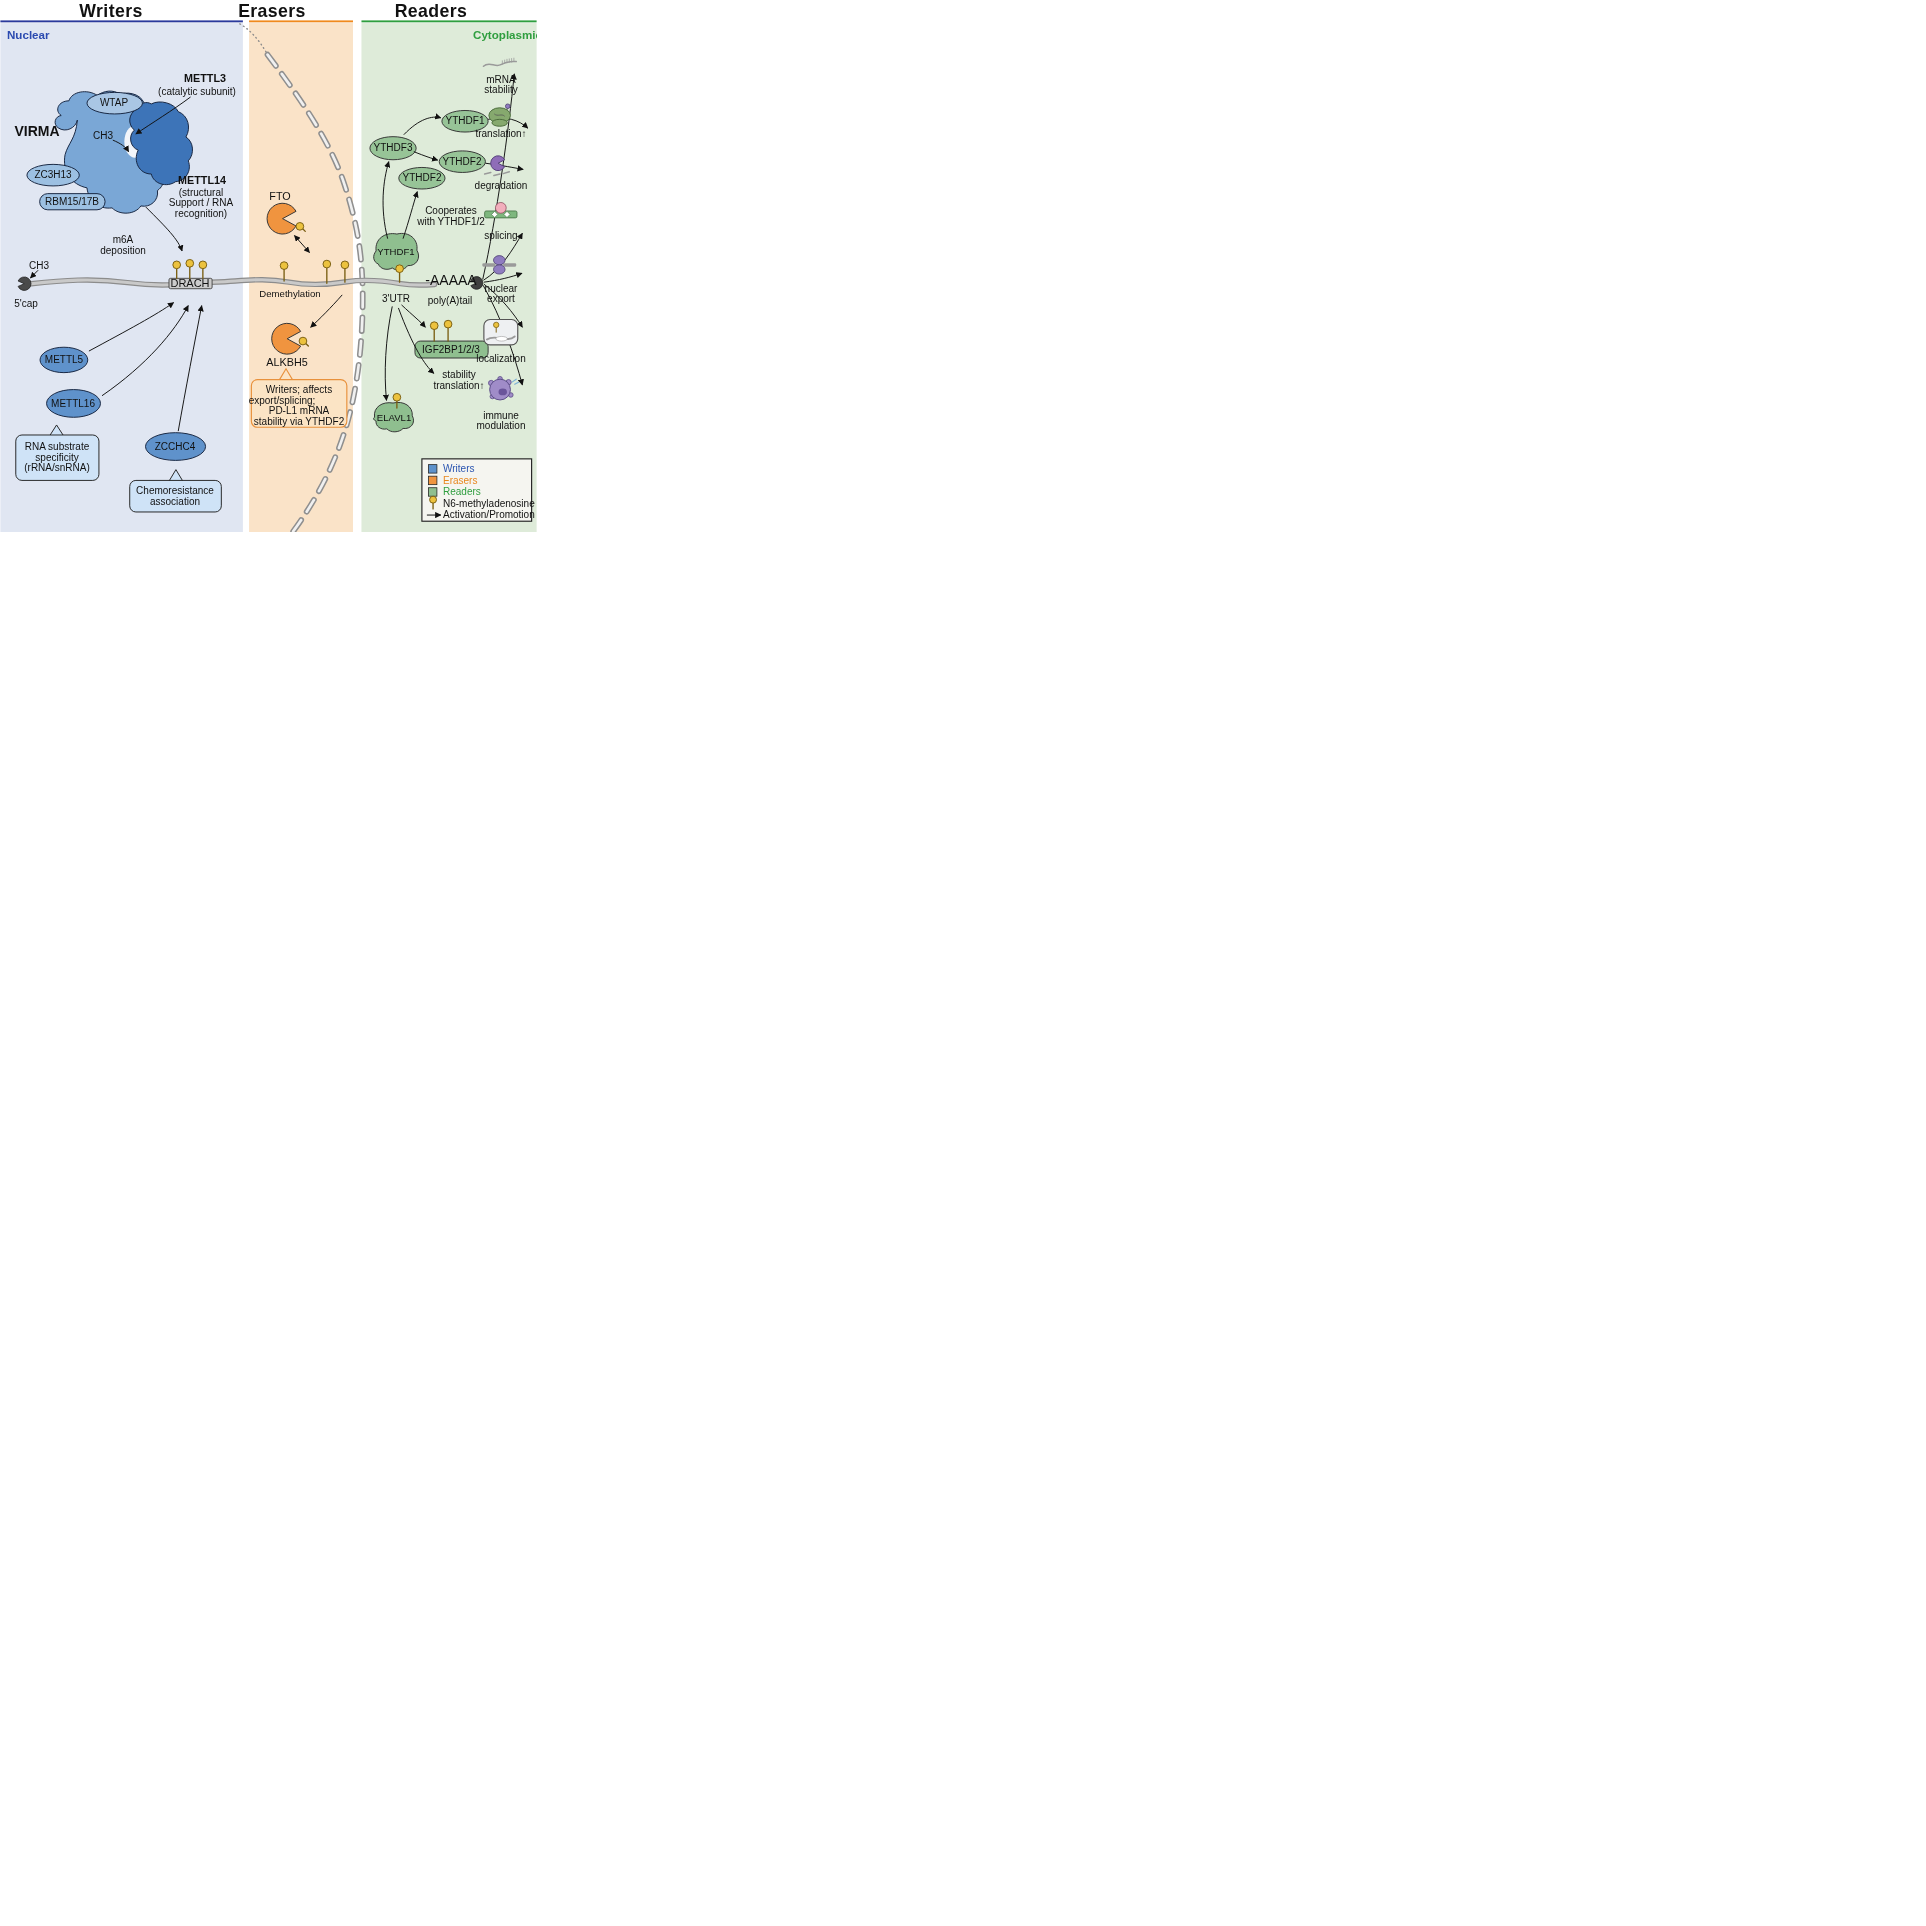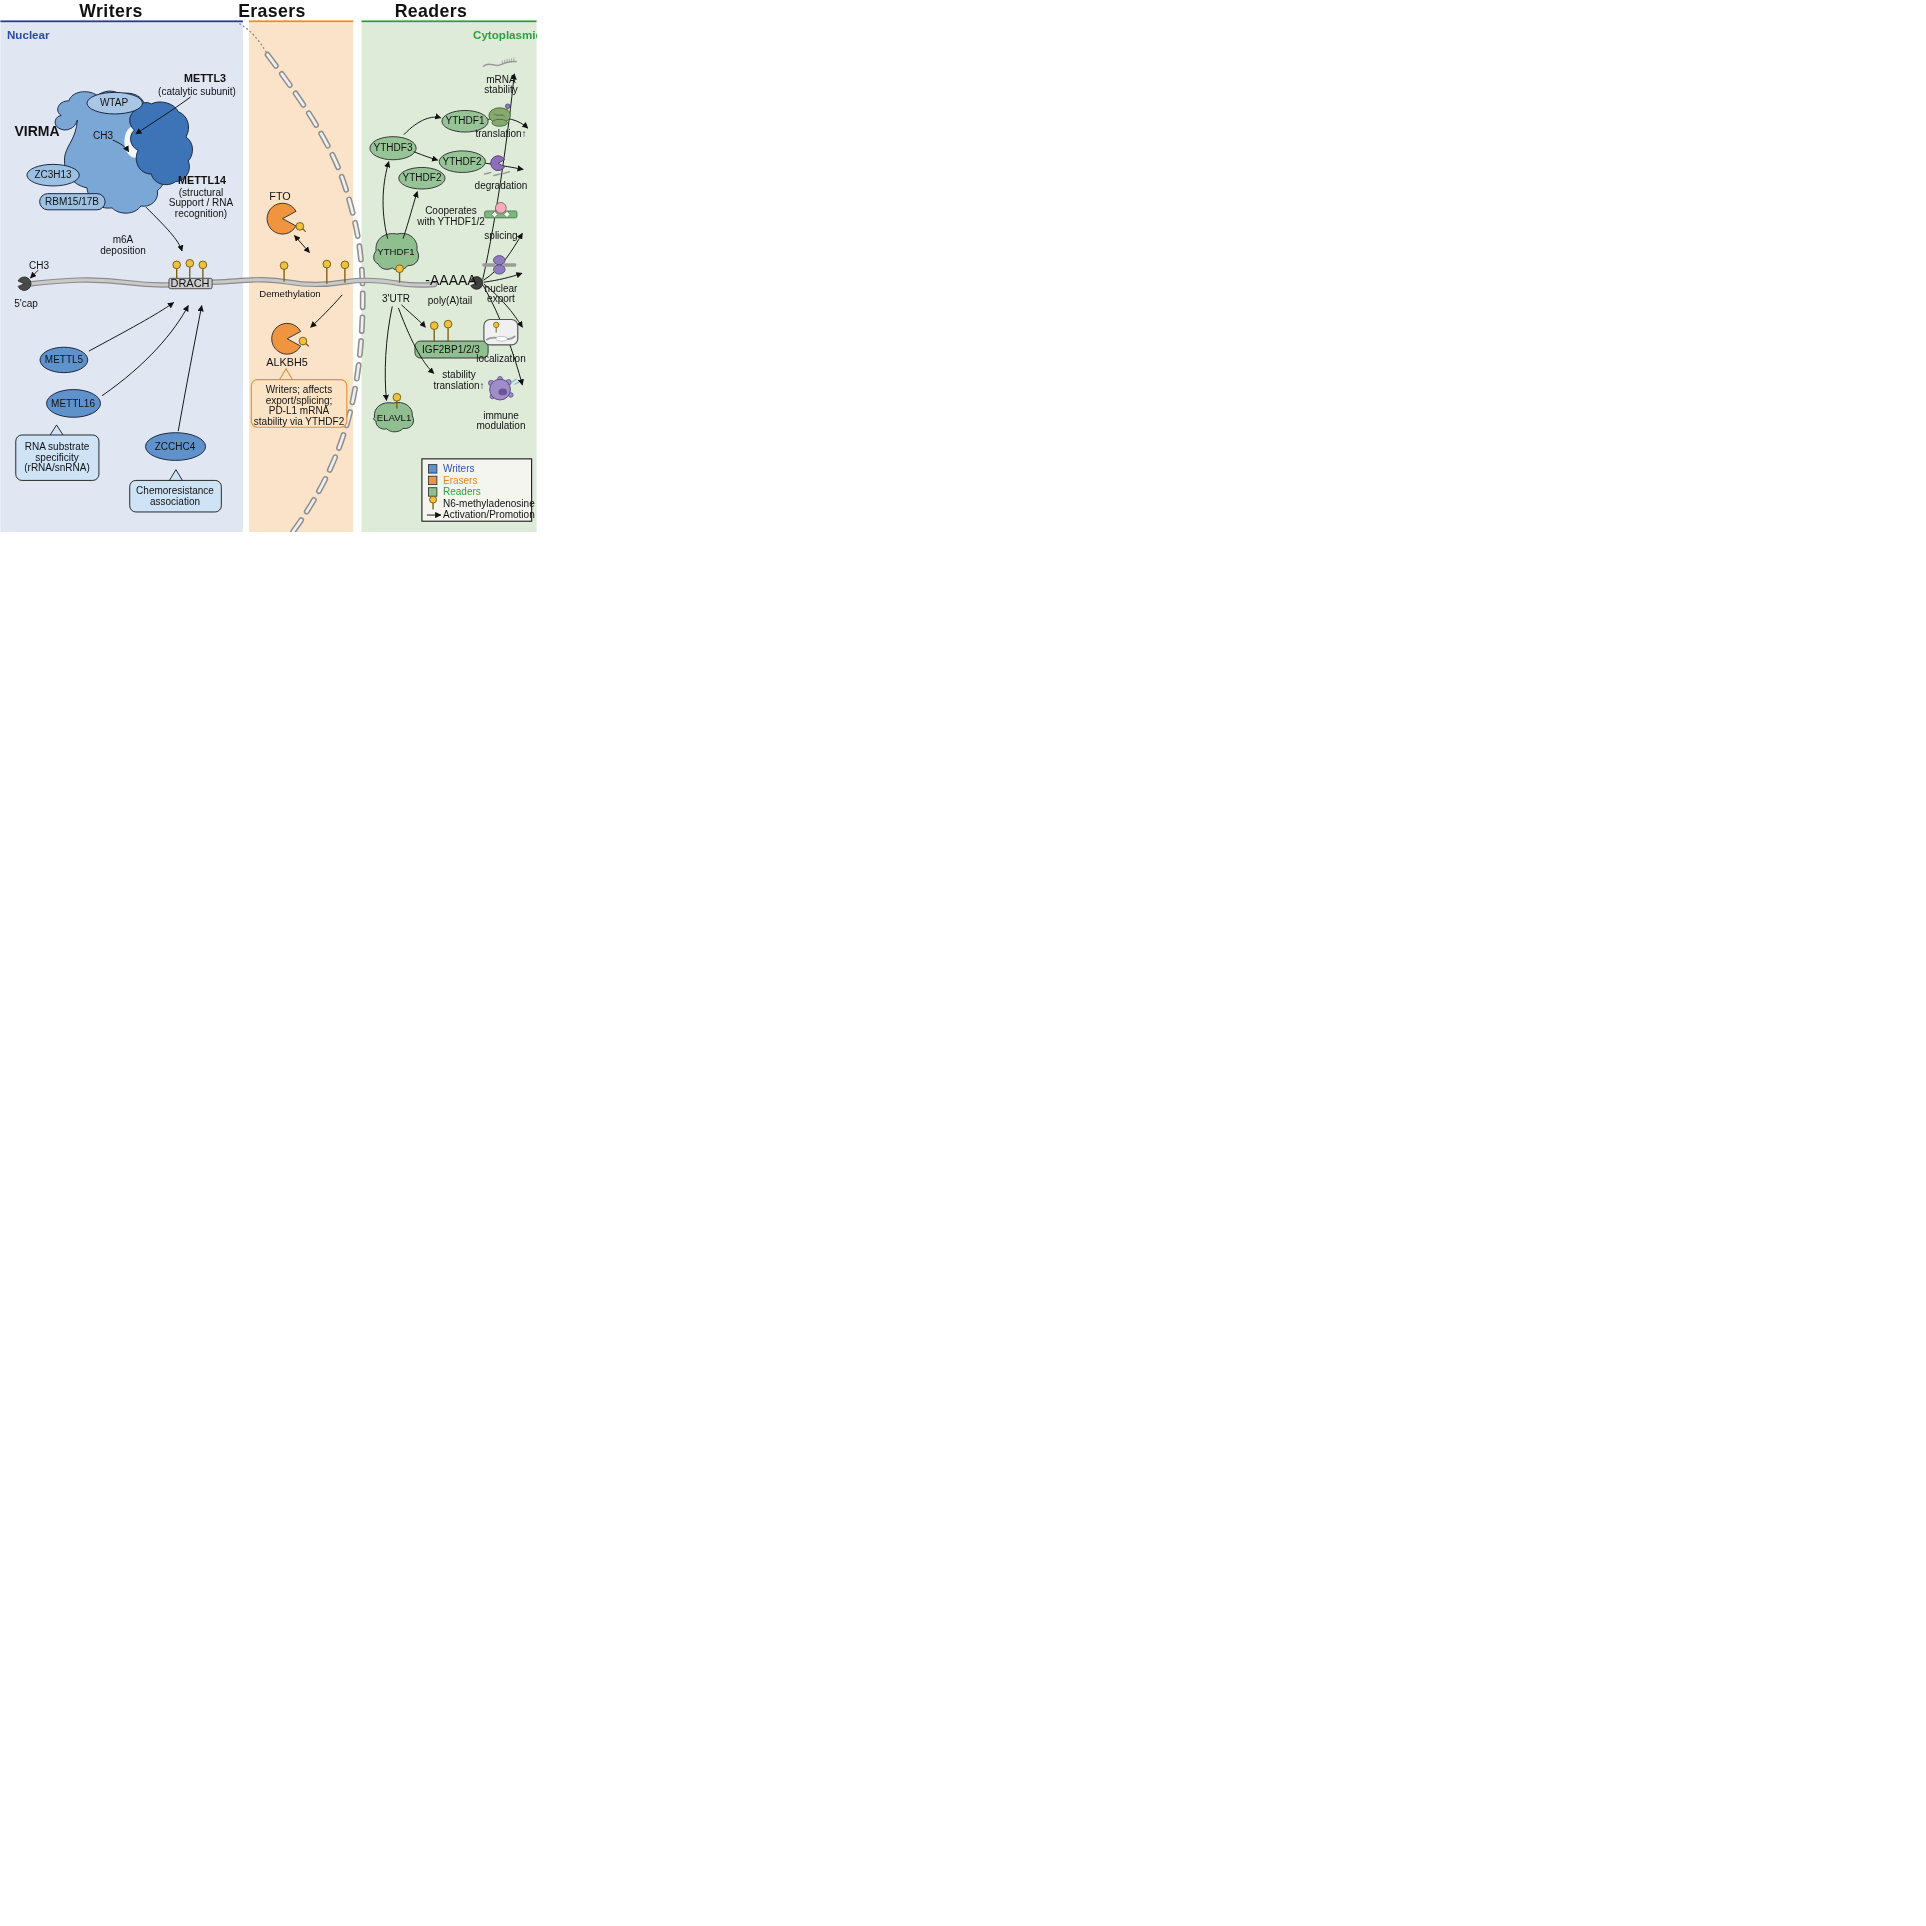--- a/index.html
+++ b/index.html
@@ -261,21 +261,21 @@
 <div class="lbl f24" style="left:57px;top:447px">RNA substrate</div>
 <div class="lbl f24" style="left:57px;top:458px">specificity</div>
 <div class="lbl f24" style="left:57px;top:468px">(rRNA/snRNA)</div>
 <div class="lbl f24" style="left:175px;top:491px">Chemoresistance</div>
 <div class="lbl f24" style="left:175px;top:502px">association</div>
 
 <div class="lbl f28" style="left:280px;top:197px">FTO</div>
 <div class="lbl f25" style="left:290px;top:294px">Demethylation</div>
 <div class="lbl f28" style="left:287px;top:363px">ALKBH5</div>
 <div class="lbl f23" style="left:299px;top:390px">Writers; affects</div>
-<div class="lbl f23" style="left:299px;top:401px">export/splicing;</div>
+<div class="lbl f23" style="left:282px;top:401px">export/splicing;</div>
 <div class="lbl f23" style="left:299px;top:411px">PD-L1 mRNA</div>
 <div class="lbl f23" style="left:299px;top:422px">stability via YTHDF2</div>
 
 <div class="lbl f26" style="left:393px;top:148px">YTHDF3</div>
 <div class="lbl f26" style="left:465px;top:121px">YTHDF1</div>
 <div class="lbl f26" style="left:462px;top:162px">YTHDF2</div>
 <div class="lbl f26" style="left:422px;top:178px">YTHDF2</div>
 <div class="lbl f24" style="left:451px;top:211px">Cooperates</div>
 <div class="lbl f24" style="left:451px;top:222px">with YTHDF1/2</div>
 <div class="lbl f25" style="left:396px;top:252px">YTHDF1</div>

